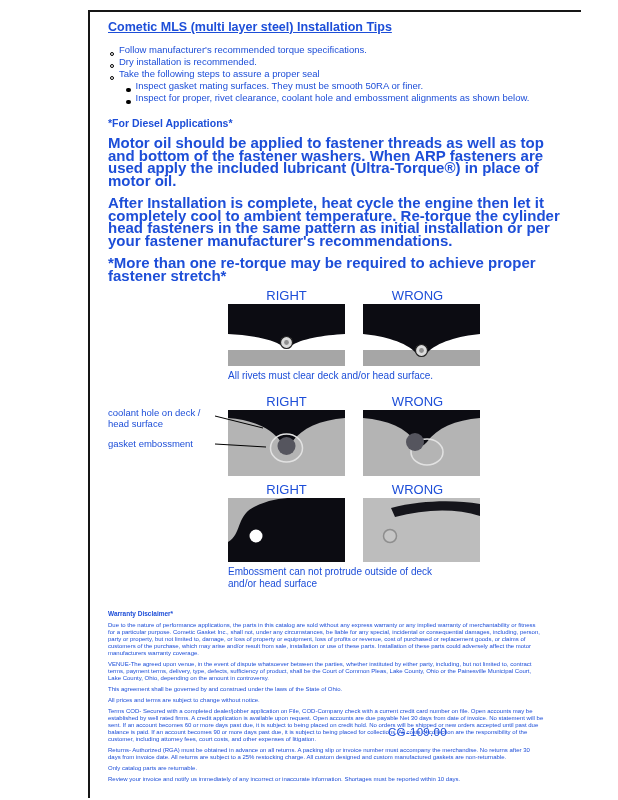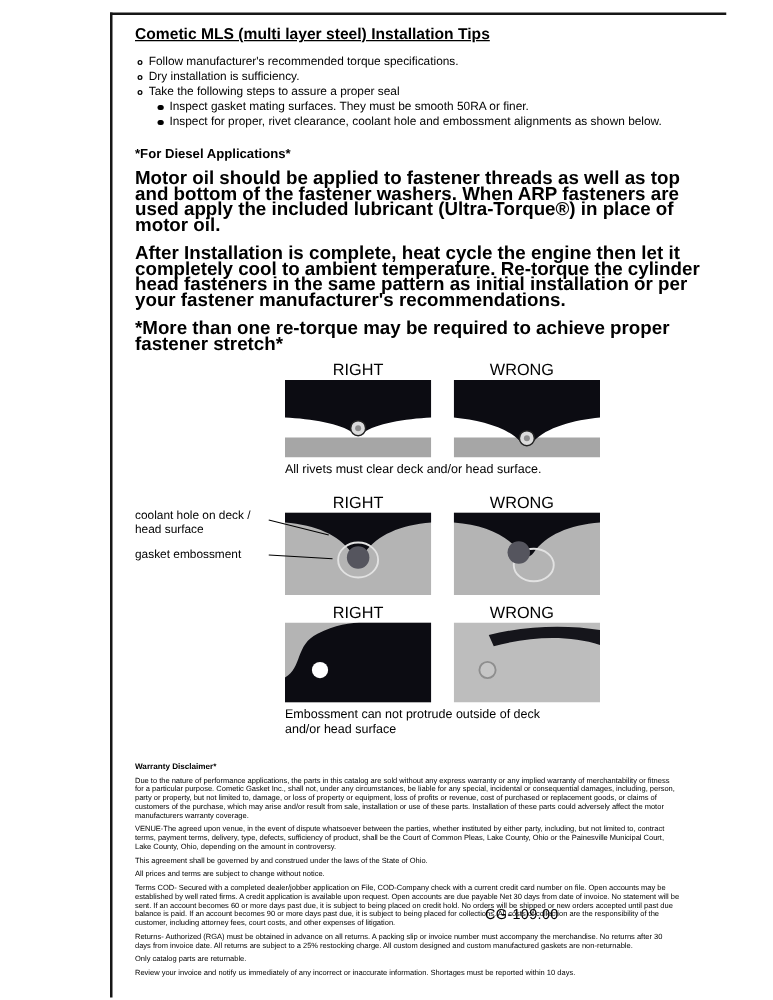--- a/index.html
+++ b/index.html
@@ -1,27 +1,27 @@
 <!DOCTYPE html>
 <html><head>
 <meta charset="utf-8">
 <style>
   * { margin:0; padding:0; box-sizing:border-box; }
   html,body { background:#ffffff; }
   .screen {
     position:relative; width:581px; height:800px; background:#ffffff;
-    font-family:"Liberation Sans", sans-serif; color:#000000; overflow:hidden;
+    font-family:"Liberation Sans", sans-serif; color:#1d4ed8; overflow:hidden;
   }
   .frame {
     position:absolute; left:88px; top:10px; width:524px; height:788px;
     border-top:2px solid #161616; border-left:2px solid #161616;
     padding:8px 12px 0 18px;
   }
   .title { font-size:12.5px; font-weight:bold; text-decoration:underline; line-height:15px; margin-bottom:9px; }
-  .tip-row { display:flex; align-items:flex-start; font-size:9.5px; line-height:12px; }
+  .tip-row { display:flex; align-items:flex-end; font-size:9.5px; line-height:12px; }
   .o-marker { flex:0 0 auto; width:4px; height:4px; border:1px solid #000; border-radius:50%; margin:3.5px 5px 0 2px; }
   .f-marker { flex:0 0 auto; width:4.5px; height:4.5px; background:#000; border-radius:50%; margin:3.5px 5px 0 2px; }
   .sub { margin-left:16px; }
   .diesel-heading { font-size:10.5px; font-weight:bold; margin:13px 0 8px; }
   .para { font-size:15px; line-height:12.5px; width:462px; margin-bottom:10px;font-weight:bold; }
   .note { margin-bottom:6px; }
   .diagram { position:relative; margin-bottom:6px; }
   .dheaders { display:flex; gap:14px; width:252px; margin-left:calc(50% - 126px); }
   .dheaders span { width:117px; text-align:center; font-size:13px; line-height:16px; }
   .dpanels { display:flex; gap:18px; width:252px; margin-left:calc(50% - 126px); }
@@ -45,21 +45,21 @@
 
     <h1 class="title">Cometic MLS (multi layer steel) Installation Tips</h1>
 
     <div>
       <div class="tip-row">
         <span class="o-marker"></span>
         <span>Follow manufacturer's recommended torque specifications.</span>
       </div>
       <div class="tip-row">
         <span class="o-marker"></span>
-        <span>Dry installation is sufficiency.</span>
+        <span>Dry installation is recommended.</span>
       </div>
       <div class="tip-row">
         <span class="o-marker"></span>
         <span>Take the following steps to assure a proper seal</span>
       </div>
       <div class="tip-row sub">
         <span class="f-marker"></span>
         <span>Inspect gasket mating surfaces.  They must be smooth 50RA or finer.</span>
       </div>
       <div class="tip-row sub">

